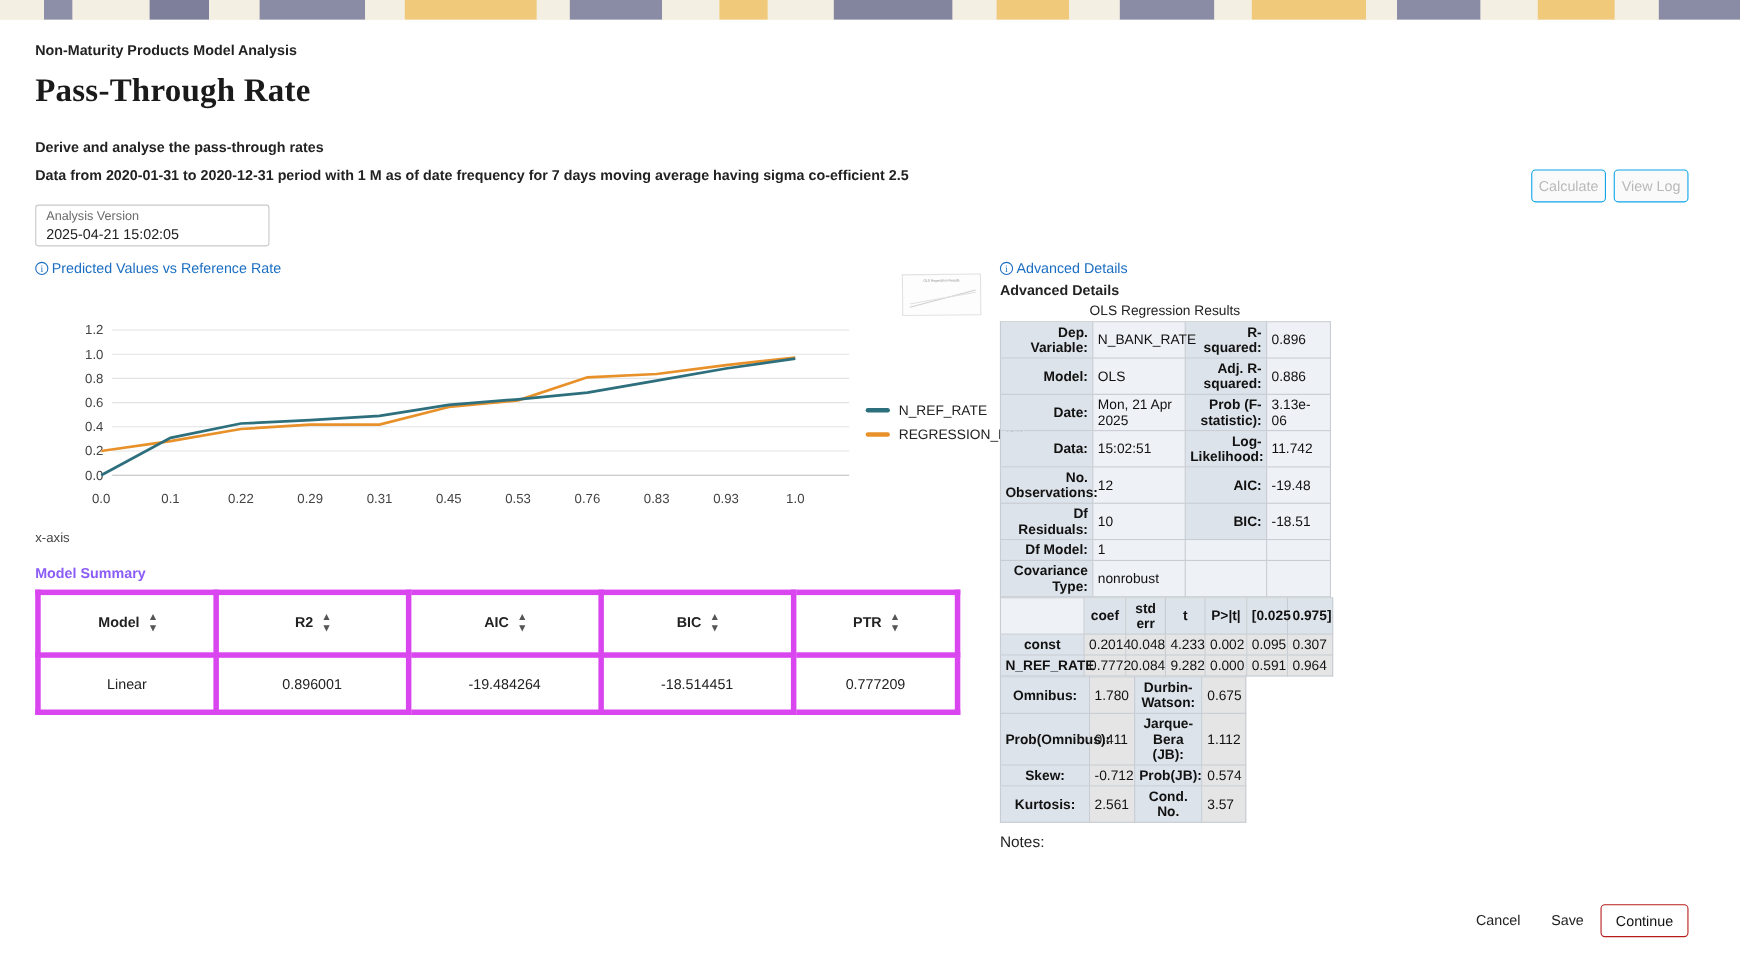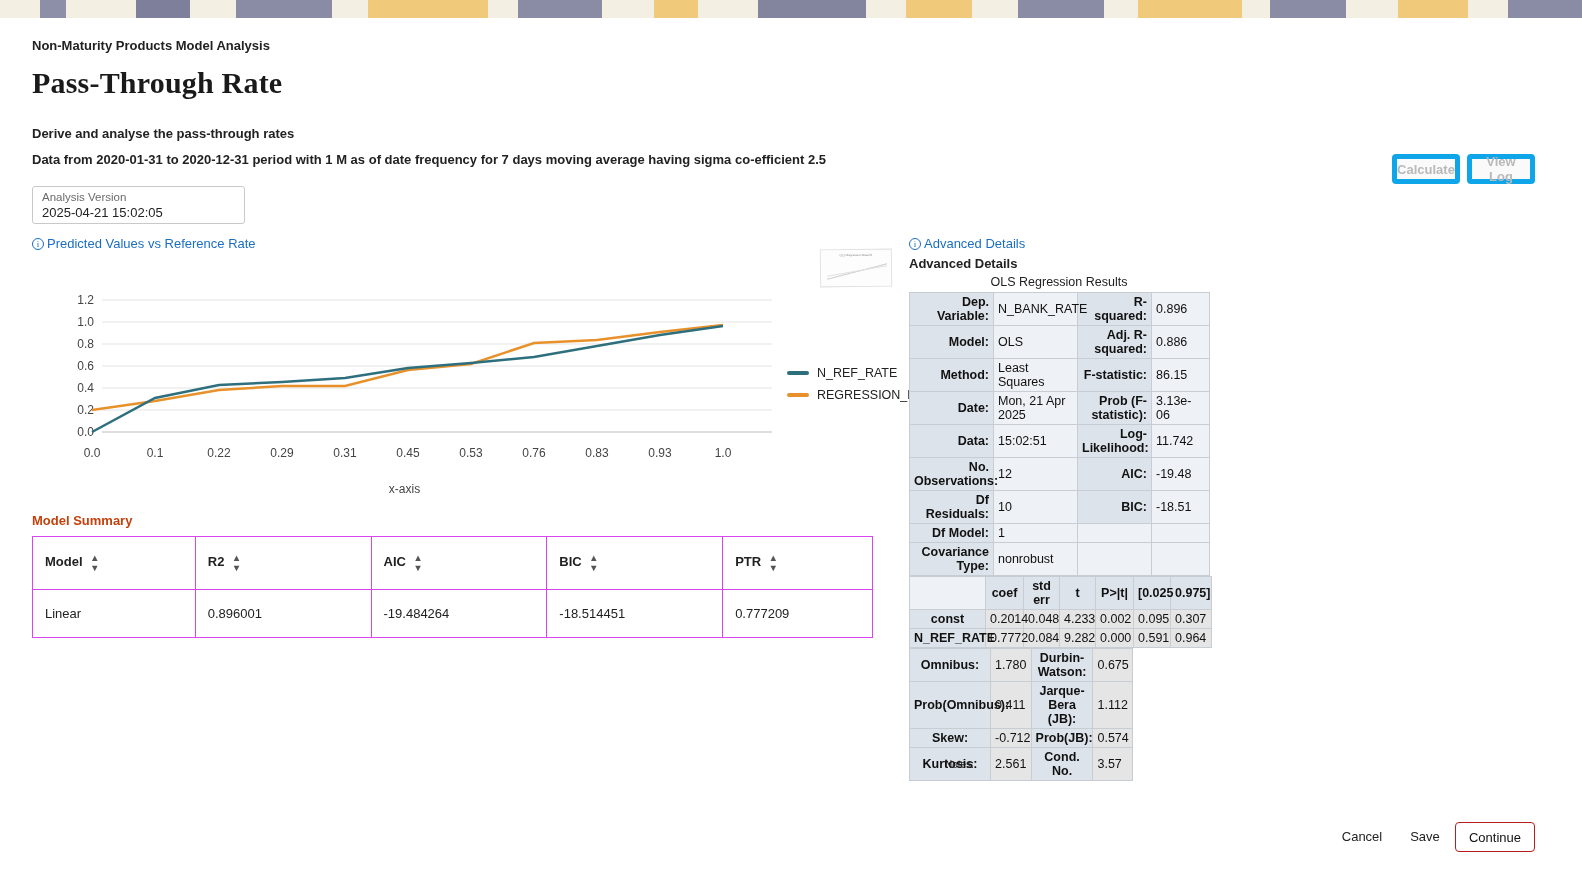--- a/index.html
+++ b/index.html
@@ -50,22 +50,21 @@
   .btn {
     display: inline-flex; align-items: center; justify-content: center;
     border-radius: 4px; font-size: 13px;
     border: 1px solid transparent;
     background: transparent;
     cursor: pointer;
   }
   .btn-disabled {
     color: #b9b9b9;
     background: #fafafa;
-    border: 5px solid #0ea5e9;
-    font-weight: bold;
+    border: 1px solid #0ea5e9;
   }
   #calculate-button {
     position: absolute; left: 1392px; top: 154px;
     width: 68px; height: 30px;
   }
   #view-log-button {
     position: absolute; left: 1467px; top: 154px;
     width: 68px; height: 30px;
   }
 
@@ -107,47 +106,47 @@
   }
   .chart-svg { display: block; }
   .legend {
     position: absolute; left: 755px; top: 72px;
     font-size: 12.5px; color: #222;
   }
   .legend-row { display: flex; align-items: center; gap: 8px; height: 22px; }
   .legend-swatch { width: 22px; height: 4px; border-radius: 2px; }
   .xaxis-label {
     position: absolute; left: 0; top: 192px; width: 745px;
-    text-align: center; font-size: 12px; color: #444;
+    font-size: 12px; color: #444;
   }
   .mini-thumb {
     position: absolute; left: 820px; top: 249px;
     width: 72px; height: 38px;
     background: #fdfdfd; border: 1px solid #e2e2e2;
     transform: rotate(-0.6deg);
     overflow: hidden;
   }
   .mini-thumb .mt-title {
     font-size: 3px; color: #888; text-align: center; margin-top: 3px;
   }
 
   
   .ms-heading {
     position: absolute; left: 32px; top: 513px;
-    font-size: 13px; font-weight: bold; color: #c2410c;
+    font-size: 13px; font-weight: bold; color: #8b5cf6;
   }
   #model-summary-table {
     position: absolute; left: 32px; top: 536px;
     width: 841px;
     border-collapse: collapse;
     font-size: 13px;
   }
   #model-summary-table th, #model-summary-table td {
-    border: 1px solid #d946ef;
-    text-align: left;
+    border: 5px solid #d946ef;
+    text-align: center;
     padding: 16px 12px;
     height: 36px;
     font-weight: normal;
     color: #222;
   }
   #model-summary-table th { font-weight: bold; }
   .sort-icon {
     display: inline-block; margin-left: 6px; color: #555;
     font-size: 10px; line-height: 10px; vertical-align: middle;
   }
@@ -204,21 +203,21 @@
   #ols-coef col.k7 { width: 41px; }
 
   #ols-diag { width: 224px; }
   #ols-diag col.d1 { width: 76px; }
   #ols-diag col.d2 { width: 38px; }
   #ols-diag col.d3 { width: 58px; }
   #ols-diag col.d4 { width: 37px; }
 
   .notes {
     position: absolute; left: 909px; top: 756px;
-    font-size: 10px; color: #222; line-height: 18px; margin-left: 36px;
+    font-size: 14px; color: #222; line-height: 18px;
   }
 
   
   #cancel-button {
     position: absolute; left: 1330px; top: 822px;
     width: 64px; height: 28px;
     color: #222; font-size: 13px;
   }
   #save-button {
     position: absolute; left: 1400px; top: 822px;
@@ -401,26 +400,20 @@
           <td class="hdr">R-squared:</td>
           <td class="val">0.896</td>
         </tr>
         <tr>
           <td class="hdr">Model:</td>
           <td class="val">OLS</td>
           <td class="hdr">Adj. R-squared:</td>
           <td class="val">0.886</td>
         </tr>
         <tr>
-          <td class="hdr">Method:</td>
-          <td class="val">Least Squares</td>
-          <td class="hdr">F-statistic:</td>
-          <td class="val">86.15</td>
-        </tr>
-        <tr>
           <td class="hdr">Date:</td>
           <td class="val">Mon, 21 Apr 2025</td>
           <td class="hdr">Prob (F-statistic):</td>
           <td class="val">3.13e-06</td>
         </tr>
         <tr>
           <td class="hdr">Data:</td>
           <td class="val">15:02:51</td>
           <td class="hdr">Log-Likelihood:</td>
           <td class="val">11.742</td>

